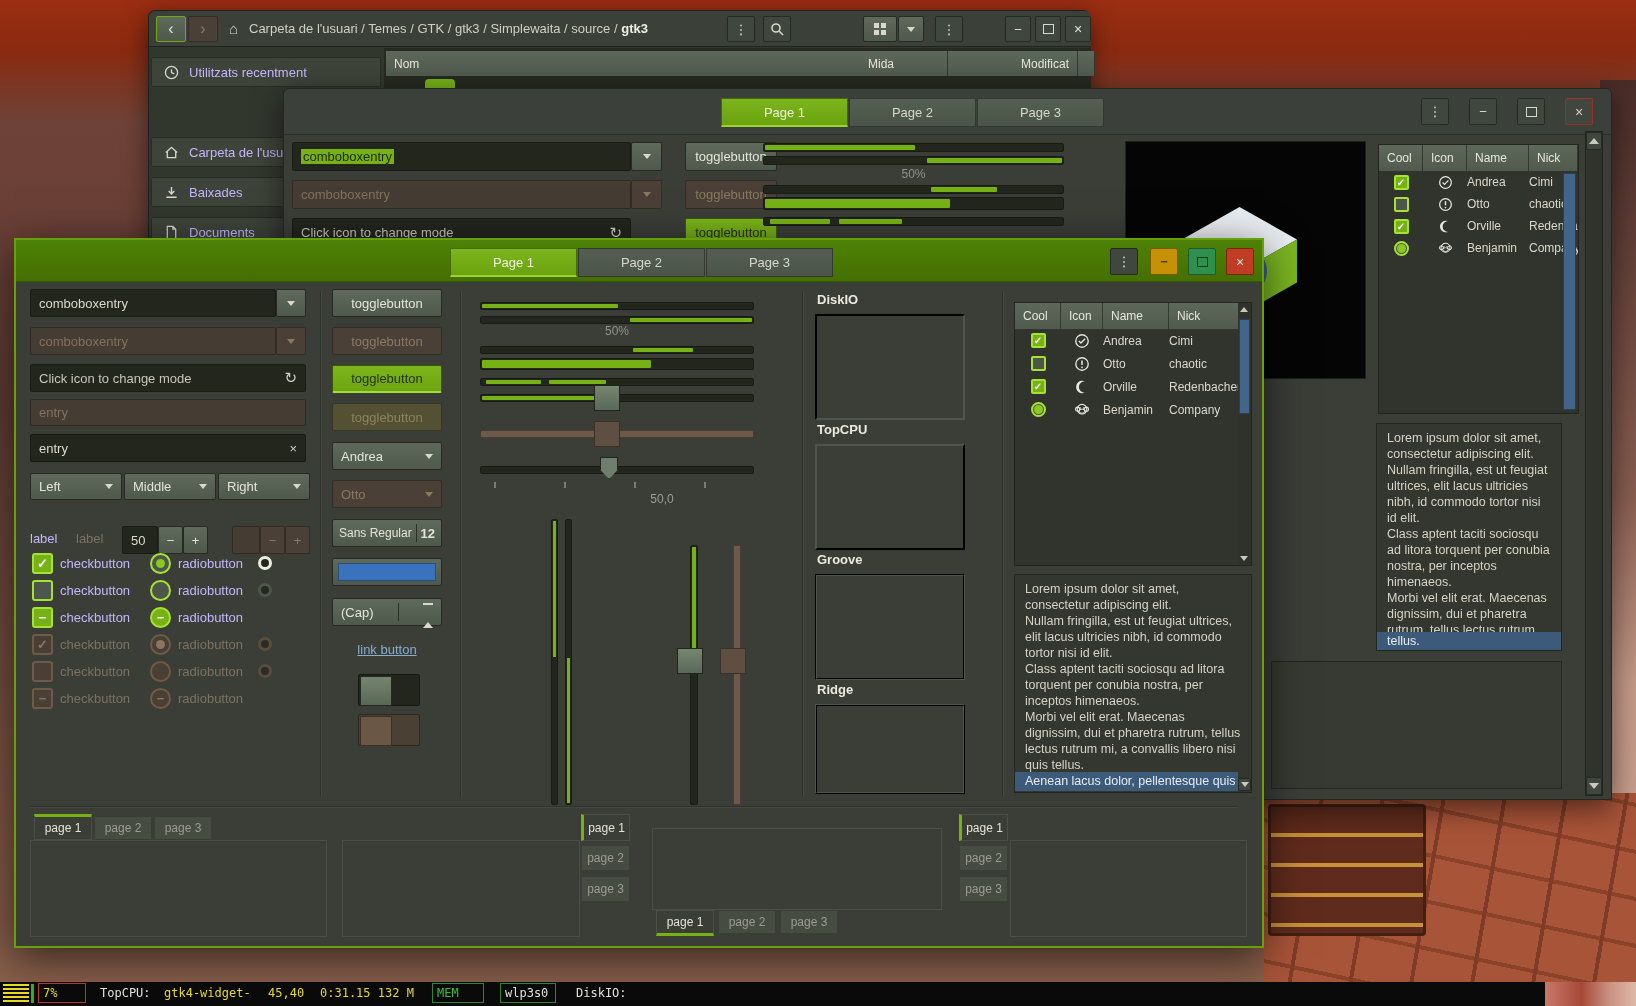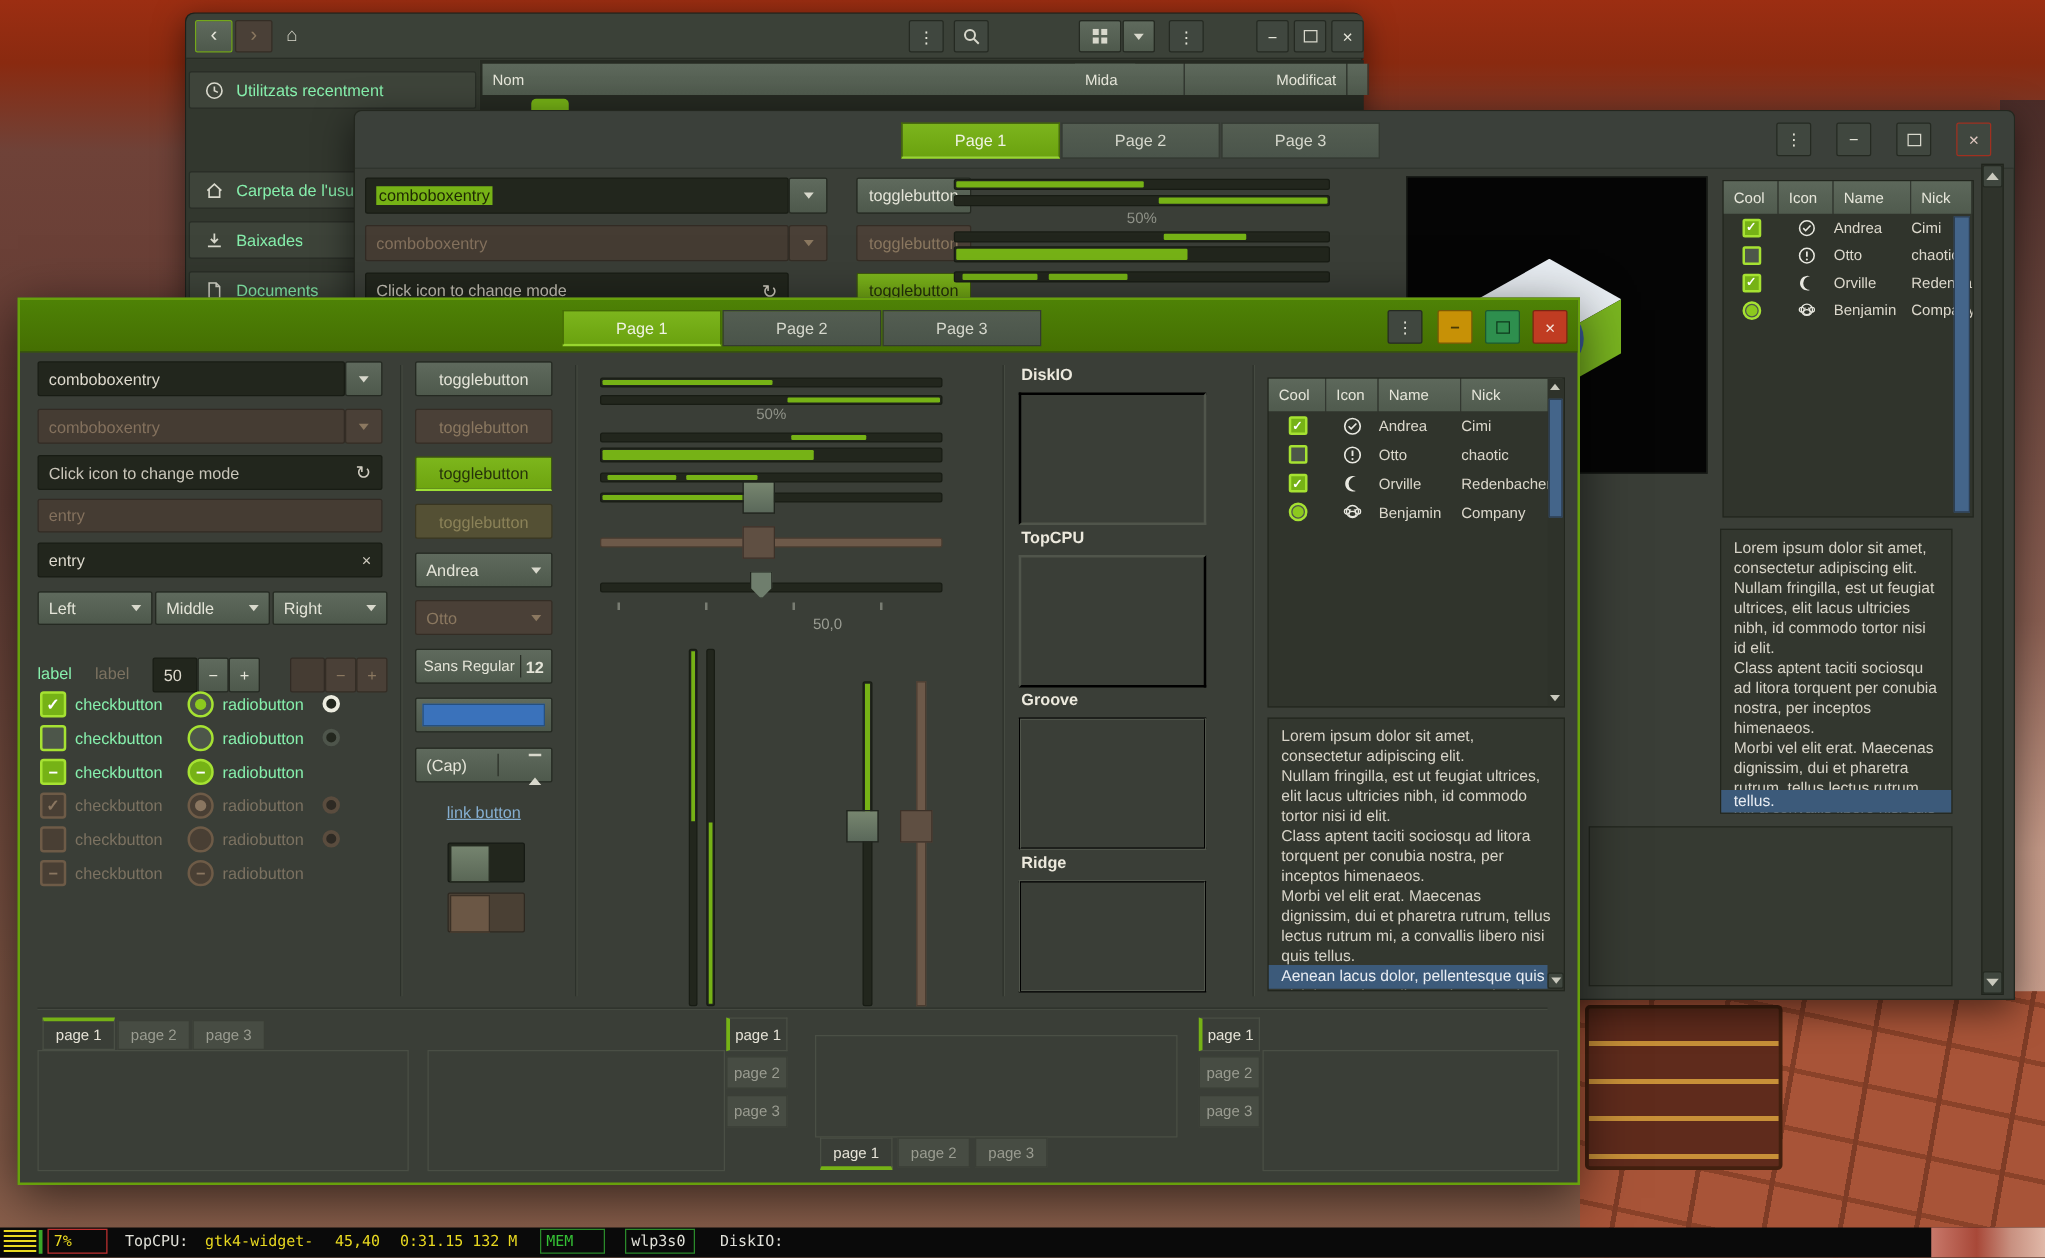--- a/index.html
+++ b/index.html
@@ -28,21 +28,21 @@
   .pf{position:absolute;top:1px;bottom:1px;background:#76b216;border-radius:1px}
   
   .cb{width:21px;height:21px;border-radius:3px;border:2px solid #a6e232;display:flex;align-items:center;
       justify-content:center;font-size:13px;font-weight:bold;box-sizing:border-box;color:#fff}
   .cb.on{background:#76b216}.cb.off{background:#4d564a}
   .cb.d{border-color:#6e5b47;background:#493f34;color:#8a7660}
   .rb{border-radius:50% !important}
   .rb.on{background:#4d564a}
   .rb.on i{width:9px;height:9px;border-radius:50%;background:#8cc91e}
   .rb.d.on{background:#493f34}.rb.d.on i{background:#8a7660}
-  .lbl{font-size:13px;color:#86efac}.lbl.d{color:#7c7261}
+  .lbl{font-size:13px;color:#c4b5fd}.lbl.d{color:#7c7261}
   .sepv{background:#2c312a;box-shadow:1px 0 0 #454a41;width:1px}
   .seph{background:#2c312a;box-shadow:0 1px 0 #454a41;height:1px}
   
   .ntab{background:#474c43;border:1px solid #3a3e36;color:#9a9c91;font-size:12px;
         display:flex;align-items:center;justify-content:center;box-sizing:border-box}
   .ntab.on{background:#3a3e37;border-color:#4a4f45;color:#e6e3d7}
   .nbox{border:1px solid #4a4f45;background:#3a3e37}
   
   .htab{font-size:13px;display:flex;align-items:center;justify-content:center;box-sizing:border-box}
   .htab.off{background:linear-gradient(#545e52,#4a544a);border:1px solid #343a32;color:#d6d8cd}
@@ -75,20 +75,24 @@
   background:#33382f;border:1px solid #1d211b;border-radius:7px 7px 0 0;box-shadow:0 6px 24px rgba(0,0,0,.5)">
   <div class="abs" style="left:0;top:0;width:942px;height:36px;
     background:#3b4138;border-bottom:1px solid #20241d;border-radius:7px 7px 0 0"></div>
   <div class="abs btn" style="left:7px;top:5px;width:30px;height:26px;border-color:#74a81c;font-size:16px">
     <span>‹</span>
     </div>
   <div class="abs btn dis" style="left:39px;top:5px;width:30px;height:26px;font-size:16px">
     <span>›</span>
     </div>
   <span class="abs" style="left:80px;top:9px;color:#d6d6ca;font-size:15px;line-height:18px">⌂</span>
+  <div class="abs nw" style="left:100px;top:10px;width:560px;font-size:13px;color:#cfcfc3">
+    <span>Carpeta de l'usuari / Temes / GTK / gtk3 / Simplewaita / source /</span>
+    <b style="color:#efefe5"> <span>gtk3</span></b>
+  </div>
   <div class="abs btn dk" style="left:578px;top:5px;width:28px;height:26px">
     <span>⋮</span>
     </div>
   <div class="abs btn dk" style="left:614px;top:5px;width:28px;height:26px">
     <svg width="14" height="14" viewBox="0 0 14 14">
         <circle cx="6" cy="6" r="4" fill="none" stroke="#d8d8cc" stroke-width="1.6"></circle>
         <line x1="9" y1="9" x2="13" y2="13" stroke="#d8d8cc" stroke-width="1.6"></line>
       </svg>
     </div>
   <div class="abs btn" style="left:714px;top:5px;width:34px;height:26px">

